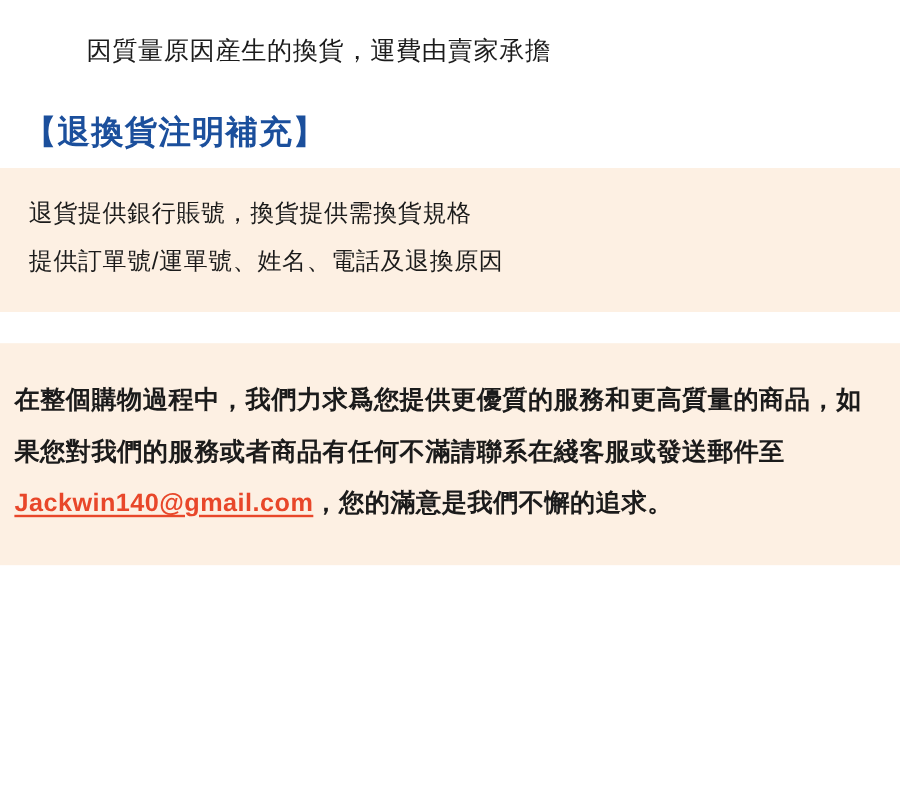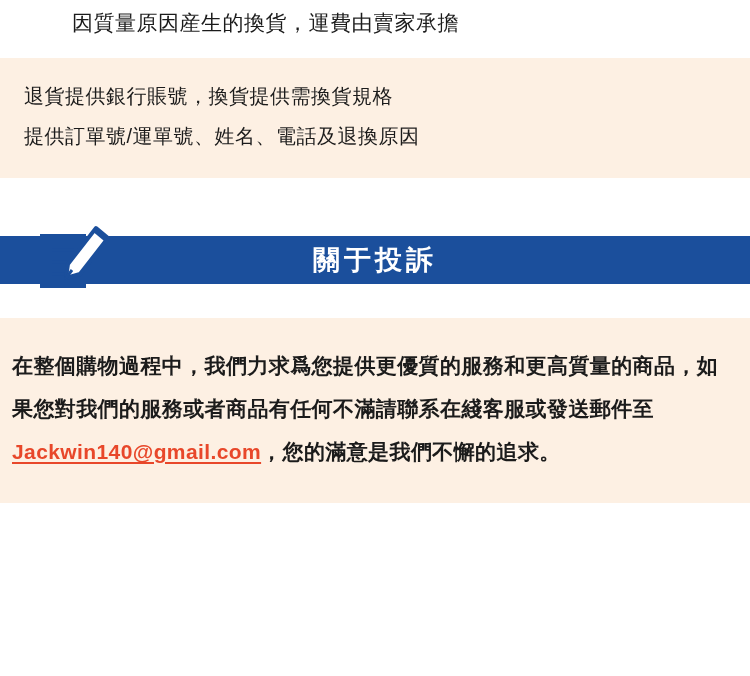--- a/index.html
+++ b/index.html
@@ -16,20 +16,21 @@
   }
   .page {
     position: relative;
     width: 750px;
     height: 676px;
   }
 
   
   .top-lines {
     padding-left: 72px;
+    margin-top: 20px;
   }
   .top-line {
     font-size: 21px;
     line-height: 46px;
     color: #1b1b1b;
     letter-spacing: 0.5px;
   }
 
   
   .bracket-heading {
@@ -106,40 +107,25 @@
 </style>
 </head>
 <body>
 
 <div class="page">
 
   <div class="top-lines">
     <div class="top-line">因質量原因産生的換貨，運費由賣家承擔</div>
   </div>
 
+  <div class="bracket-heading">【退換貨注明補充】</div>
 
   <div class="note-block">
     <div class="note-line">退貨提供銀行賬號，換貨提供需換貨規格</div>
     <div class="note-line">提供訂單號/運單號、姓名、電話及退換原因</div>
   </div>
 
-  <div class="banner-wrap">
-    <div class="banner-bar">
-      <span class="banner-title">關于投訴</span>
-    </div>
-    <span class="banner-icon">
-      <svg viewBox="0 0 76 74" width="76" height="74" xmlns="http://www.w3.org/2000/svg">
-        <path d="M4 16 H46 V66 H4 Z" fill="none" stroke="#1b4f9c" stroke-width="4"></path>
-        <line x1="14" y1="30" x2="36" y2="30" stroke="#1b4f9c" stroke-width="3"></line>
-        <line x1="14" y1="42" x2="36" y2="42" stroke="#1b4f9c" stroke-width="3"></line>
-        <line x1="14" y1="54" x2="28" y2="54" stroke="#1b4f9c" stroke-width="3"></line>
-        <path d="M30 44 L58 8 L70 18 L42 54 L28 58 Z" fill="#ffffff" stroke="#1b4f9c" stroke-width="4" stroke-linejoin="round"></path>
-        <path d="M56 10 L68 20" stroke="#1b4f9c" stroke-width="4"></path>
-        <path d="M28 58 L34 50" stroke="#1b4f9c" stroke-width="3"></path>
-      </svg>
-    </span>
-  </div>
 
   <div class="body-block">
     <div class="body-text"><span>在整個購物過程中，我們力求爲您提供更優質的服務和更高質量的商品，如果您對我們的服務或者商品有任何不滿請聯系在綫客服或發送郵件至</span><a class="email" href="#">Jackwin140@gmail.com</a><span>，您的滿意是我們不懈的追求。</span></div>
   </div>
 
 </div>
 
 </body></html>

